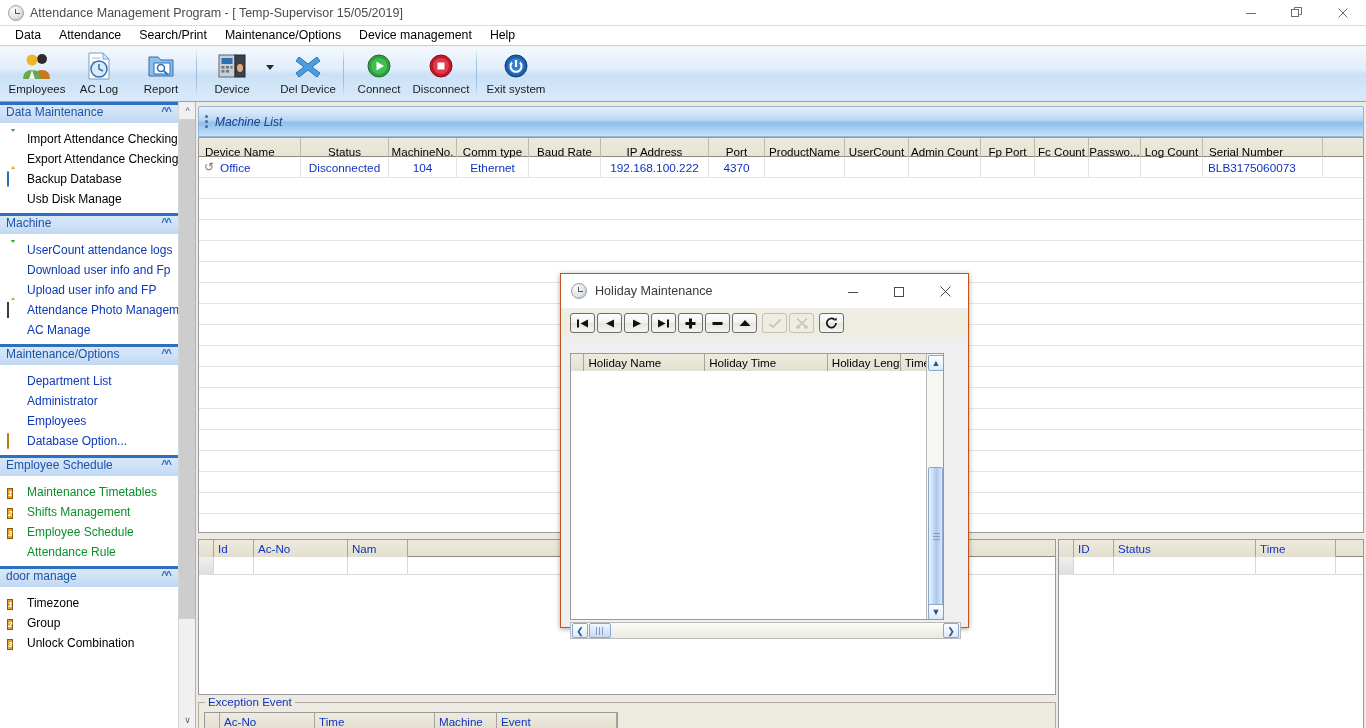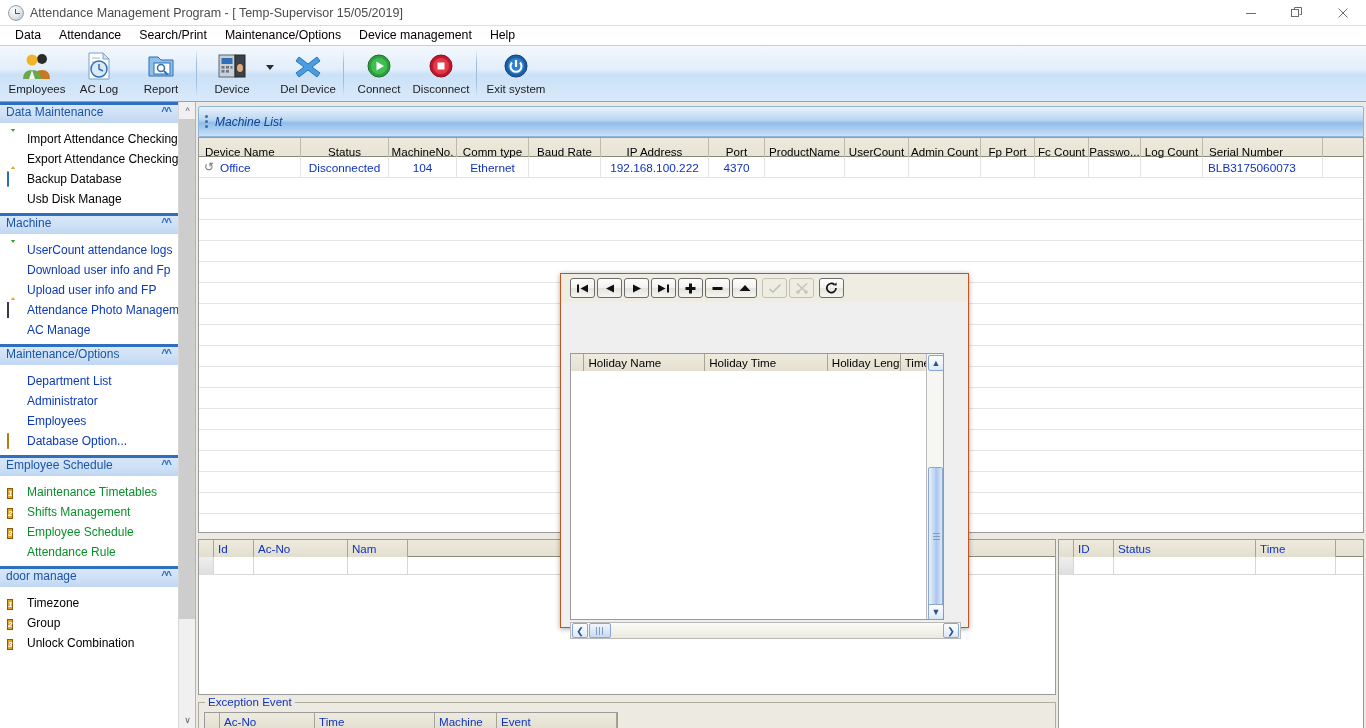--- a/index.html
+++ b/index.html
@@ -651,20 +651,41 @@
           <div class="mh" style="width:120px">Time</div>
           <div class="mh" style="width:62px">Machine</div>
           <div class="mh" style="width:120px">Event</div>
         </div>
 
       </div>
     </div>
 
     <div class="dlg">
 
+      <div class="dlg-title">
+        <span class="ti title-icon" style="margin:0 8px 0 10px"></span>
+        <span class="tt">Holiday Maintenance</span>
+        <div class="dlg-wbtns">
+          <div class="dlg-wbtn">
+            <svg width="12" height="12" viewBox="0 0 12 12">
+                <rect x="1" y="6" width="10" height="1" fill="#4a4a4a"></rect>
+              </svg>
+          </div>
+          <div class="dlg-wbtn">
+            <svg width="12" height="12" viewBox="0 0 12 12">
+                <rect x="1.5" y="1.5" width="9" height="9" fill="none" stroke="#4a4a4a"></rect>
+              </svg>
+          </div>
+          <div class="dlg-wbtn">
+            <svg width="13" height="13" viewBox="0 0 13 13">
+                <path d="M1.5 1.5 L11.5 11.5 M11.5 1.5 L1.5 11.5" stroke="#4a4a4a" fill="none"></path>
+              </svg>
+          </div>
+        </div>
+      </div>
 
       <div class="dlg-tools">
         <div class="nbtn">
           <svg width="13" height="9" viewBox="0 0 13 9">
               <rect x="1" y="0.5" width="2" height="8" fill="#111"></rect>
               <path d="M12 0.5 L12 8.5 L4.5 4.5 Z" fill="#111"></path>
             </svg>
         </div>
         <div class="nbtn">
           <svg width="10" height="9" viewBox="0 0 10 9">

